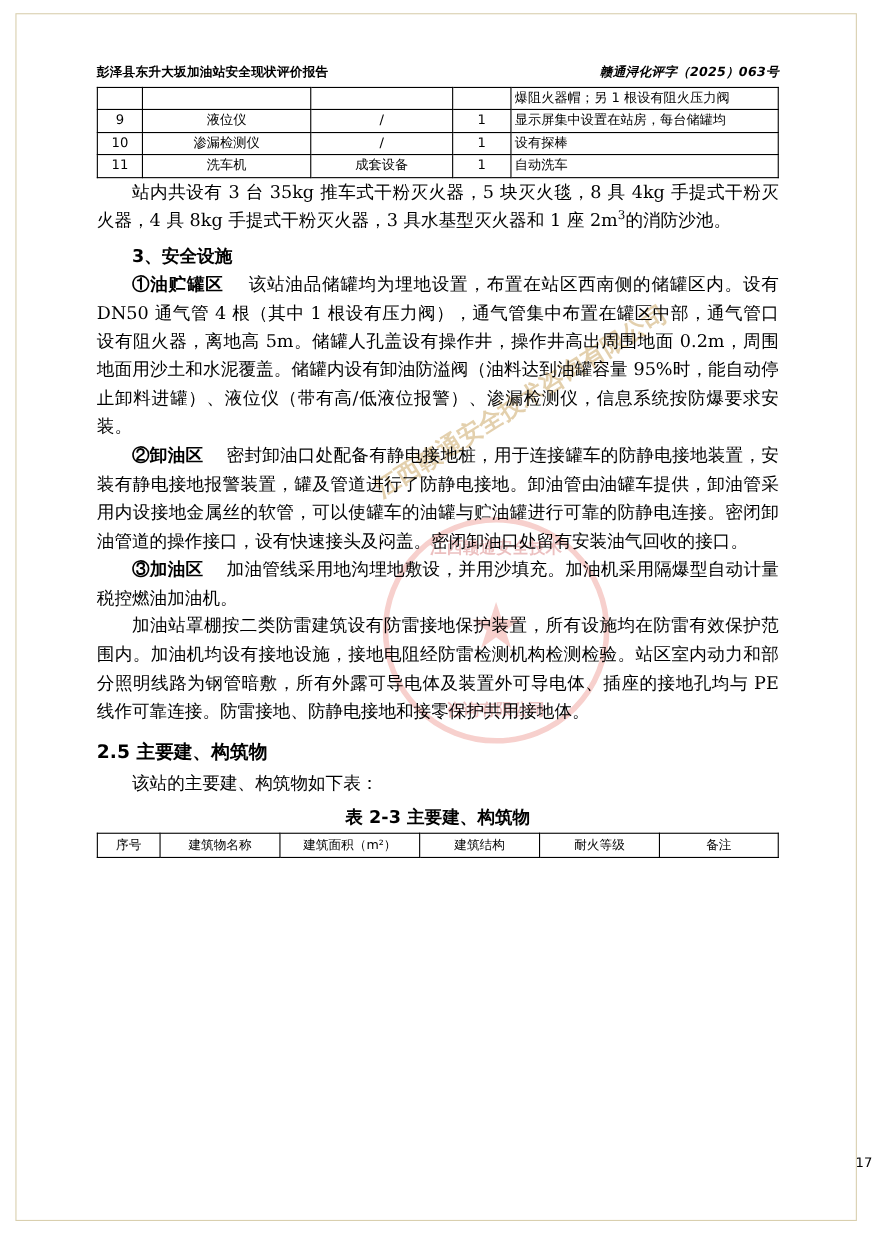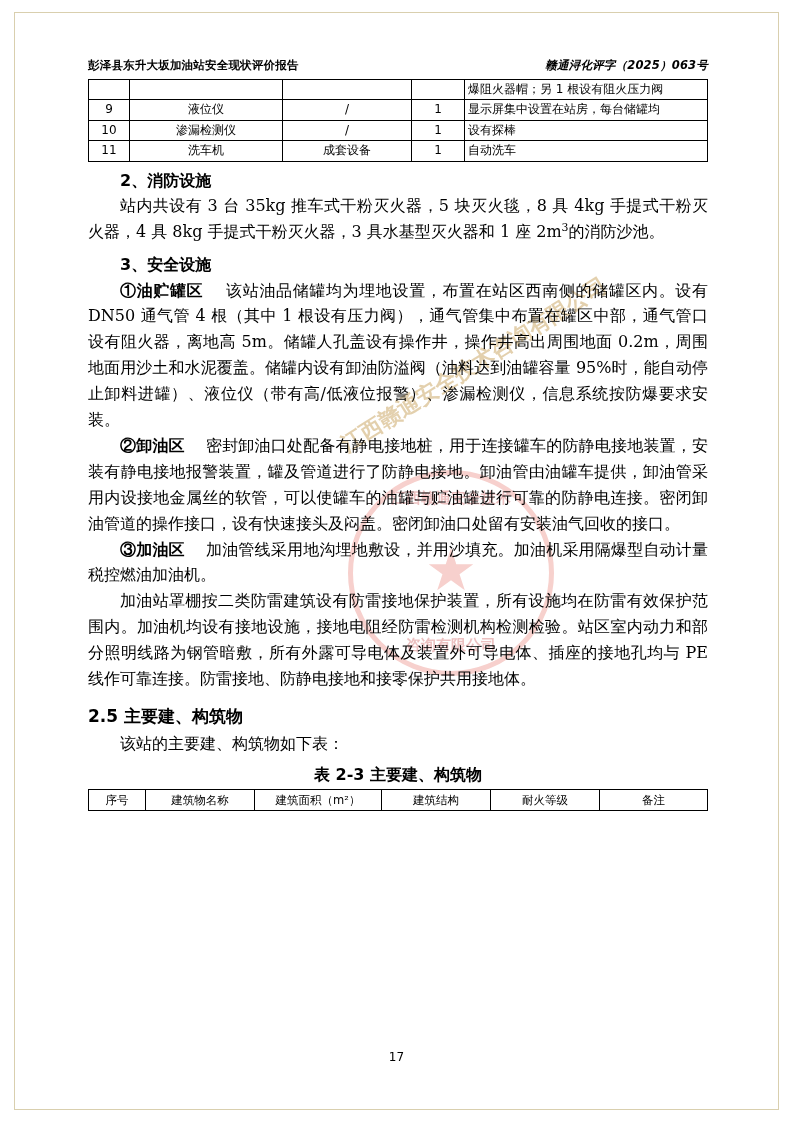--- a/index.html
+++ b/index.html
@@ -105,21 +105,21 @@
   .sup { font-size: 0.68em; vertical-align: super; }
   
   table.tbl23 { font-size: 11.5px; }
   table.tbl23 td { text-align: center; padding: 2px 8px; margin-left: 12px; }
   
   .page-number {
     position: absolute;
     left: 0;
     right: 0;
     bottom: 58px;
-    text-align: center;
+    text-align: right;
     font-size: 12px;
     font-family: "DejaVu Sans", "Liberation Sans", sans-serif;
   }
   
   .watermark {
     position: absolute;
     left: 330px;
     top: 300px;
     width: 360px;
     height: 400px;
@@ -214,21 +214,20 @@
         <tr>
           <td class="c-center w-num">11</td>
           <td class="c-center w-name">洗车机</td>
           <td class="c-center w-spec">成套设备</td>
           <td class="c-center w-qty">1</td>
           <td class="c-left w-note">自动洗车</td>
         </tr>
       </tbody>
     </table>
 
-    <div class="h3">2、消防设施</div>
     <p class="body indent"><span>站内共设有 3 台 35kg 推车式干粉灭火器，5 块灭火毯，8 具 4kg 手提式干粉灭火器，4 具 8kg 手提式干粉灭火器，3 具水基型灭火器和 1 座 2m</span><span class="sup">3</span><span>的消防沙池。</span></p>
 
     <div class="h3">3、安全设施</div>
 
     <p class="body indent"><span class="sub-label">①油贮罐区</span>&nbsp;&nbsp;&nbsp;&nbsp;<span>该站油品储罐均为埋地设置，布置在站区西南侧的储罐区内。设有 DN50 通气管 4 根（其中 1 根设有压力阀），通气管集中布置在罐区中部，通气管口设有阻火器，离地高 5m。储罐人孔盖设有操作井，操作井高出周围地面 0.2m，周围地面用沙土和水泥覆盖。储罐内设有卸油防溢阀（油料达到油罐容量 95%时，能自动停止卸料进罐）、液位仪（带有高/低液位报警）、渗漏检测仪，信息系统按防爆要求安装。</span></p>
 
     <p class="body indent"><span class="sub-label">②卸油区</span>&nbsp;&nbsp;&nbsp;&nbsp;<span>密封卸油口处配备有静电接地桩，用于连接罐车的防静电接地装置，安装有静电接地报警装置，罐及管道进行了防静电接地。卸油管由油罐车提供，卸油管采用内设接地金属丝的软管，可以使罐车的油罐与贮油罐进行可靠的防静电连接。密闭卸油管道的操作接口，设有快速接头及闷盖。密闭卸油口处留有安装油气回收的接口。</span></p>
 
     <p class="body indent"><span class="sub-label">③加油区</span>&nbsp;&nbsp;&nbsp;&nbsp;<span>加油管线采用地沟埋地敷设，并用沙填充。加油机采用隔爆型自动计量税控燃油加油机。</span></p>
 

